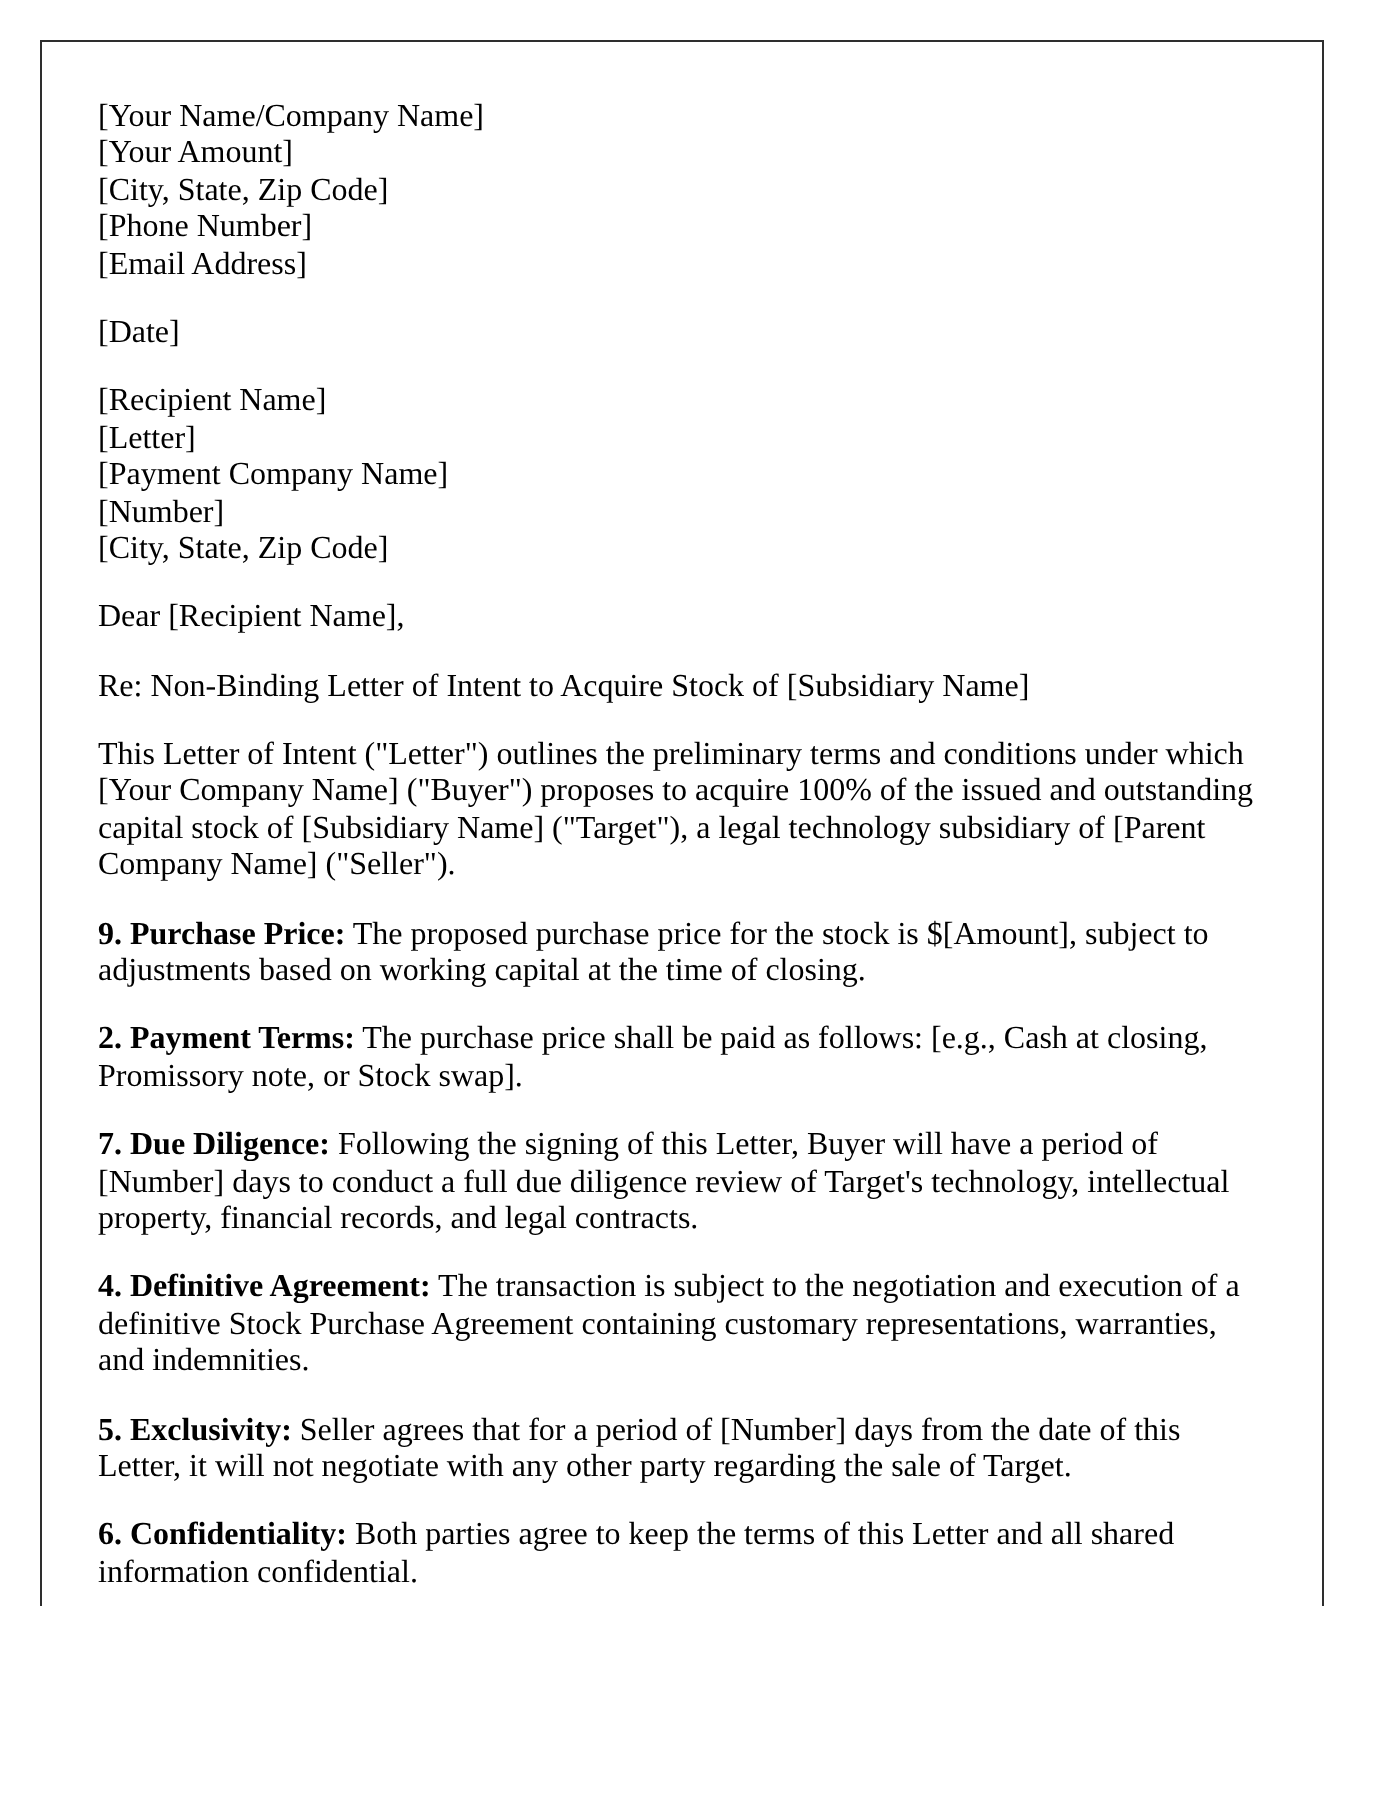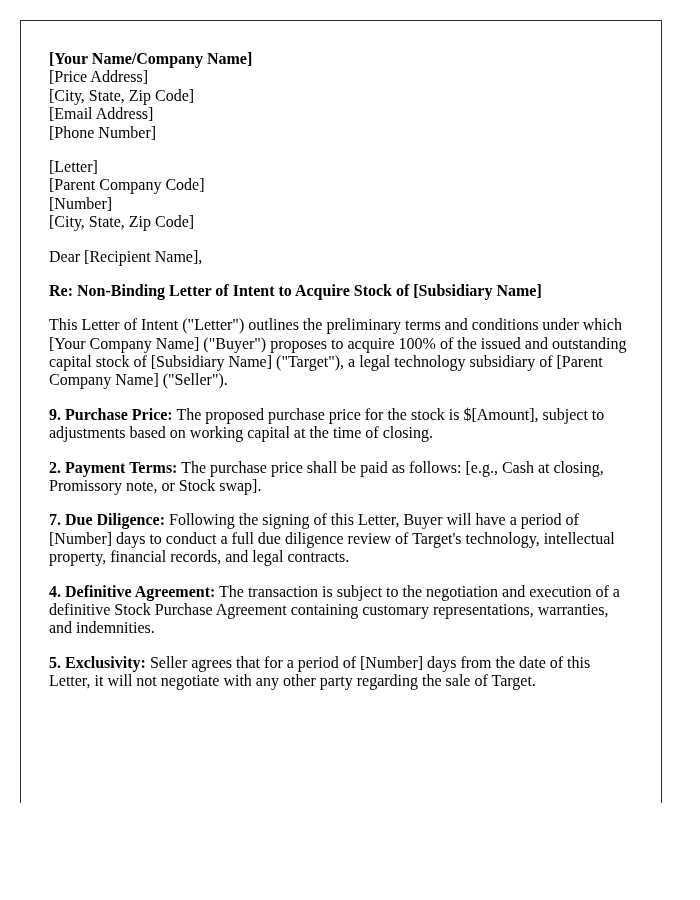--- a/index.html
+++ b/index.html
@@ -33,54 +33,59 @@
     margin: 0 0 16px 0;
   }
   .line {
     line-height: 1.15;
   }
   p.para {
     margin: 0 0 16px 0;
     line-height: 1.15;
   }
   .bold {
-    font-weight: bold;
+    font-weight: normal;
   }
 </style>
 </head>
 <body>
 
 <div class="doc-frame">
 
   <div class="block">
     <div class="line bold">[Your Name/Company Name]</div>
-    <div class="line">[Price Address]</div>
+    <div class="line">[Your Amount]</div>
     <div class="line">[City, State, Zip Code]</div>
+    <div class="line">[Phone Number]</div>
     <div class="line">[Email Address]</div>
-    <div class="line">[Phone Number]</div>
   </div>
 
+  <div class="block">
+    <div class="line bold">[Date]</div>
+  </div>
 
   <div class="block">
+    <div class="line bold">[Recipient Name]</div>
     <div class="line">[Letter]</div>
-    <div class="line">[Parent Company Code]</div>
+    <div class="line">[Payment Company Name]</div>
     <div class="line">[Number]</div>
     <div class="line">[City, State, Zip Code]</div>
   </div>
 
   <p class="para">Dear [Recipient Name],</p>
 
   <p class="para bold">Re: Non-Binding Letter of Intent to Acquire Stock of [Subsidiary Name]</p>
 
   <p class="para">This Letter of Intent ("Letter") outlines the preliminary terms and conditions under which [Your Company Name] ("Buyer") proposes to acquire 100% of the issued and outstanding capital stock of [Subsidiary Name] ("Target"), a legal technology subsidiary of [Parent Company Name] ("Seller").</p>
 
   <p class="para"><strong>9. Purchase Price:</strong><span> The proposed purchase price for the stock is $[Amount], subject to adjustments based on working capital at the time of closing.</span></p>
 
   <p class="para"><strong>2. Payment Terms:</strong><span> The purchase price shall be paid as follows: [e.g., Cash at closing, Promissory note, or Stock swap].</span></p>
 
   <p class="para"><strong>7. Due Diligence:</strong><span> Following the signing of this Letter, Buyer will have a period of [Number] days to conduct a full due diligence review of Target's technology, intellectual property, financial records, and legal contracts.</span></p>
 
   <p class="para"><strong>4. Definitive Agreement:</strong><span> The transaction is subject to the negotiation and execution of a definitive Stock Purchase Agreement containing customary representations, warranties, and indemnities.</span></p>
 
   <p class="para"><strong>5. Exclusivity:</strong><span> Seller agrees that for a period of [Number] days from the date of this Letter, it will not negotiate with any other party regarding the sale of Target.</span></p>
 
+  <p class="para"><strong>6. Confidentiality:</strong><span> Both parties agree to keep the terms of this Letter and all shared information confidential.</span></p>
 
 </div>
 
 </body></html>

